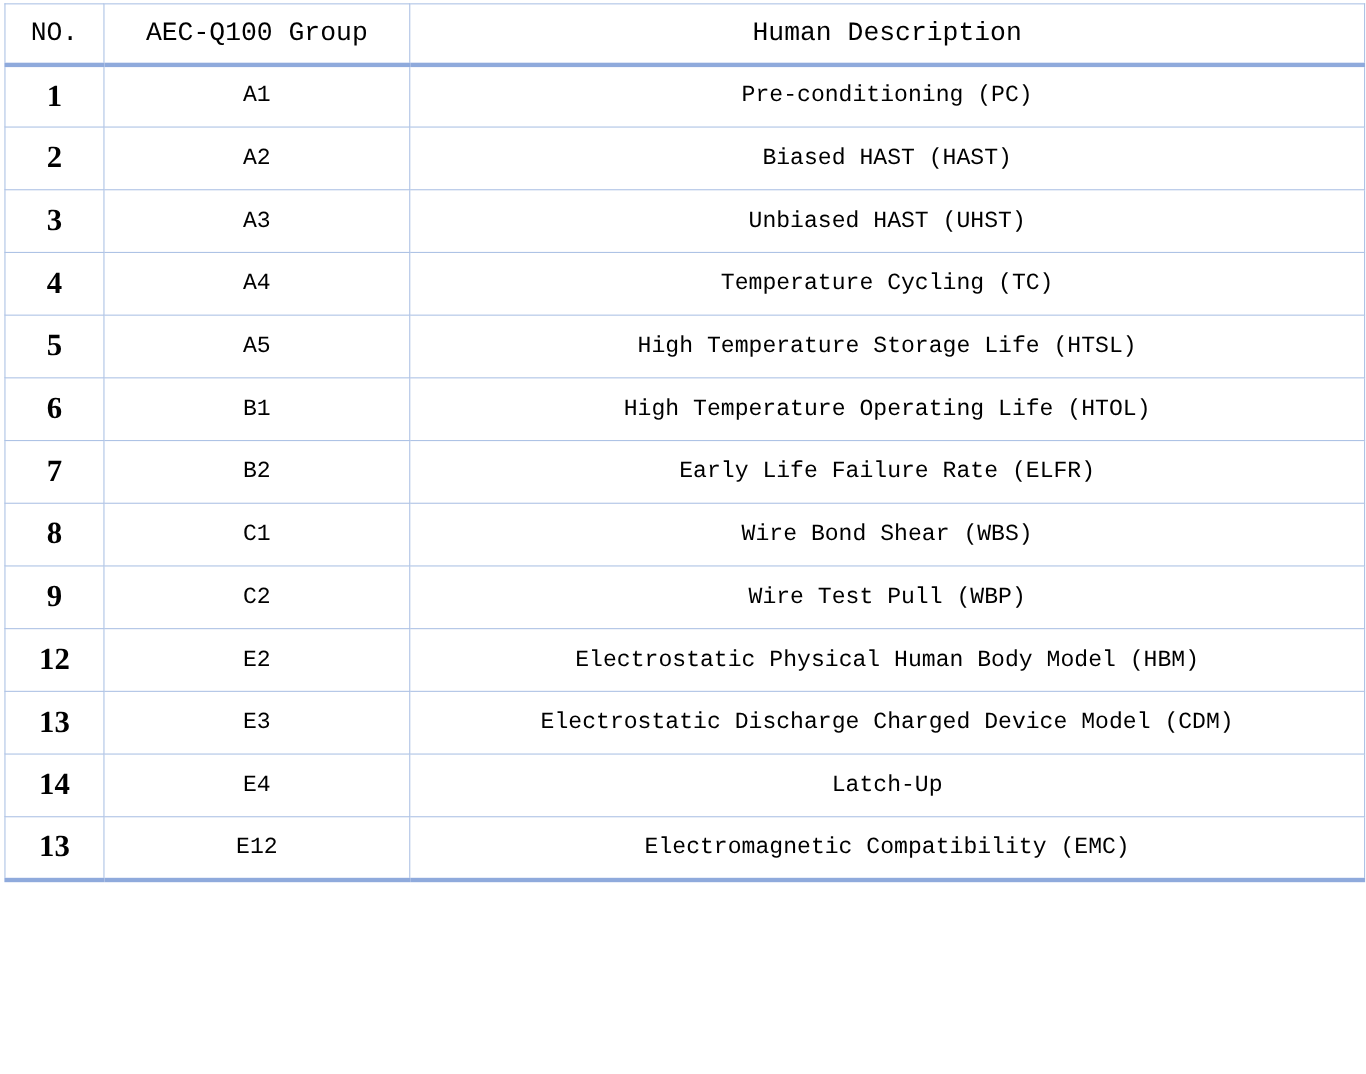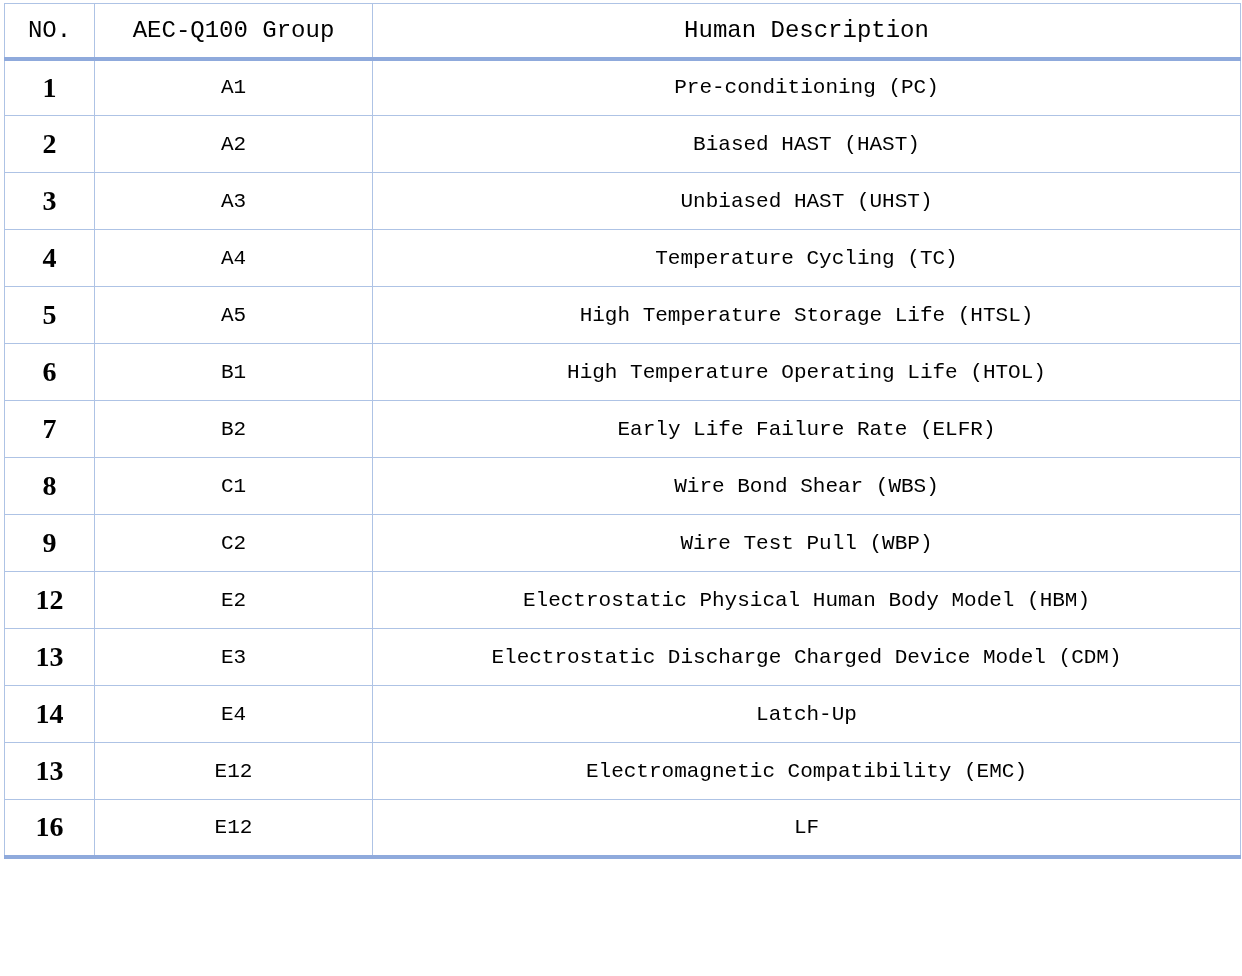--- a/index.html
+++ b/index.html
@@ -152,20 +152,15 @@
     <td class="c-group">E4</td>
     <td class="c-desc">Latch-Up</td>
   </tr>
 
   <tr>
     <td class="c-no">13</td>
     <td class="c-group">E12</td>
     <td class="c-desc">Electromagnetic Compatibility (EMC)</td>
   </tr>
 
-  <tr>
-    <td class="c-no">16</td>
-    <td class="c-group">E12</td>
-    <td class="c-desc">LF</td>
-  </tr>
 </tbody>
   </table>
 </div>
 
 </body></html>

